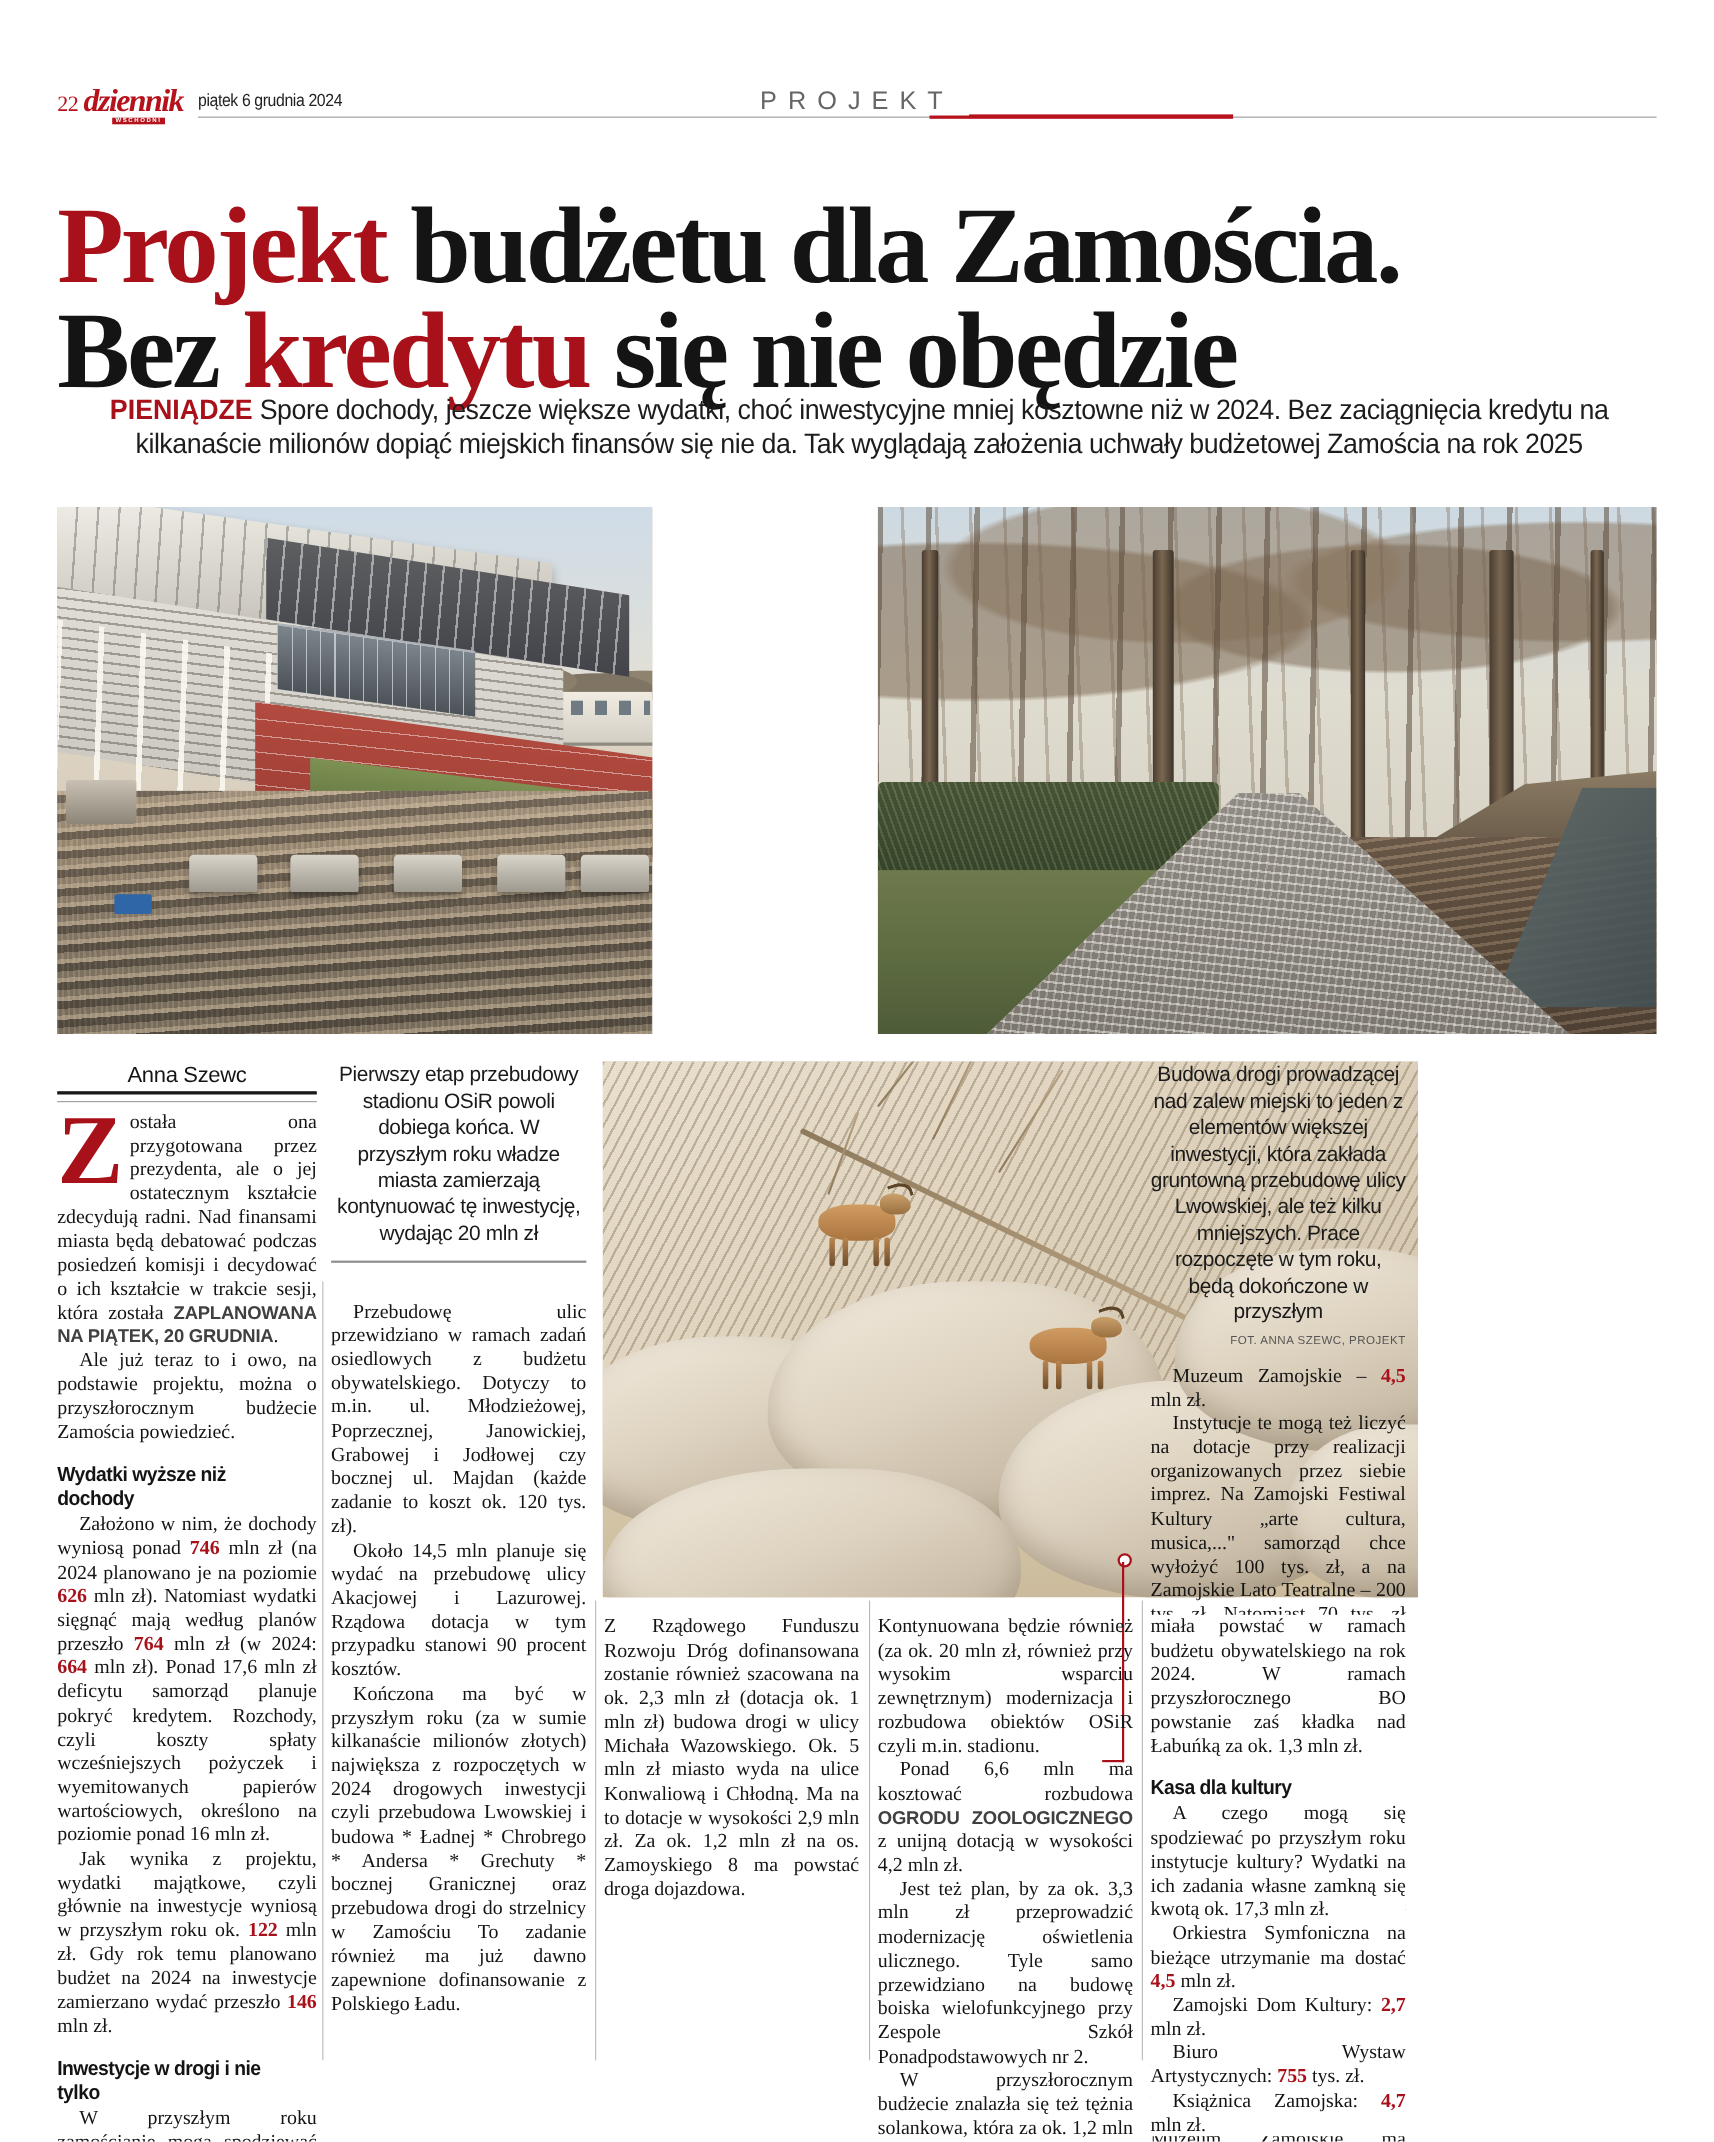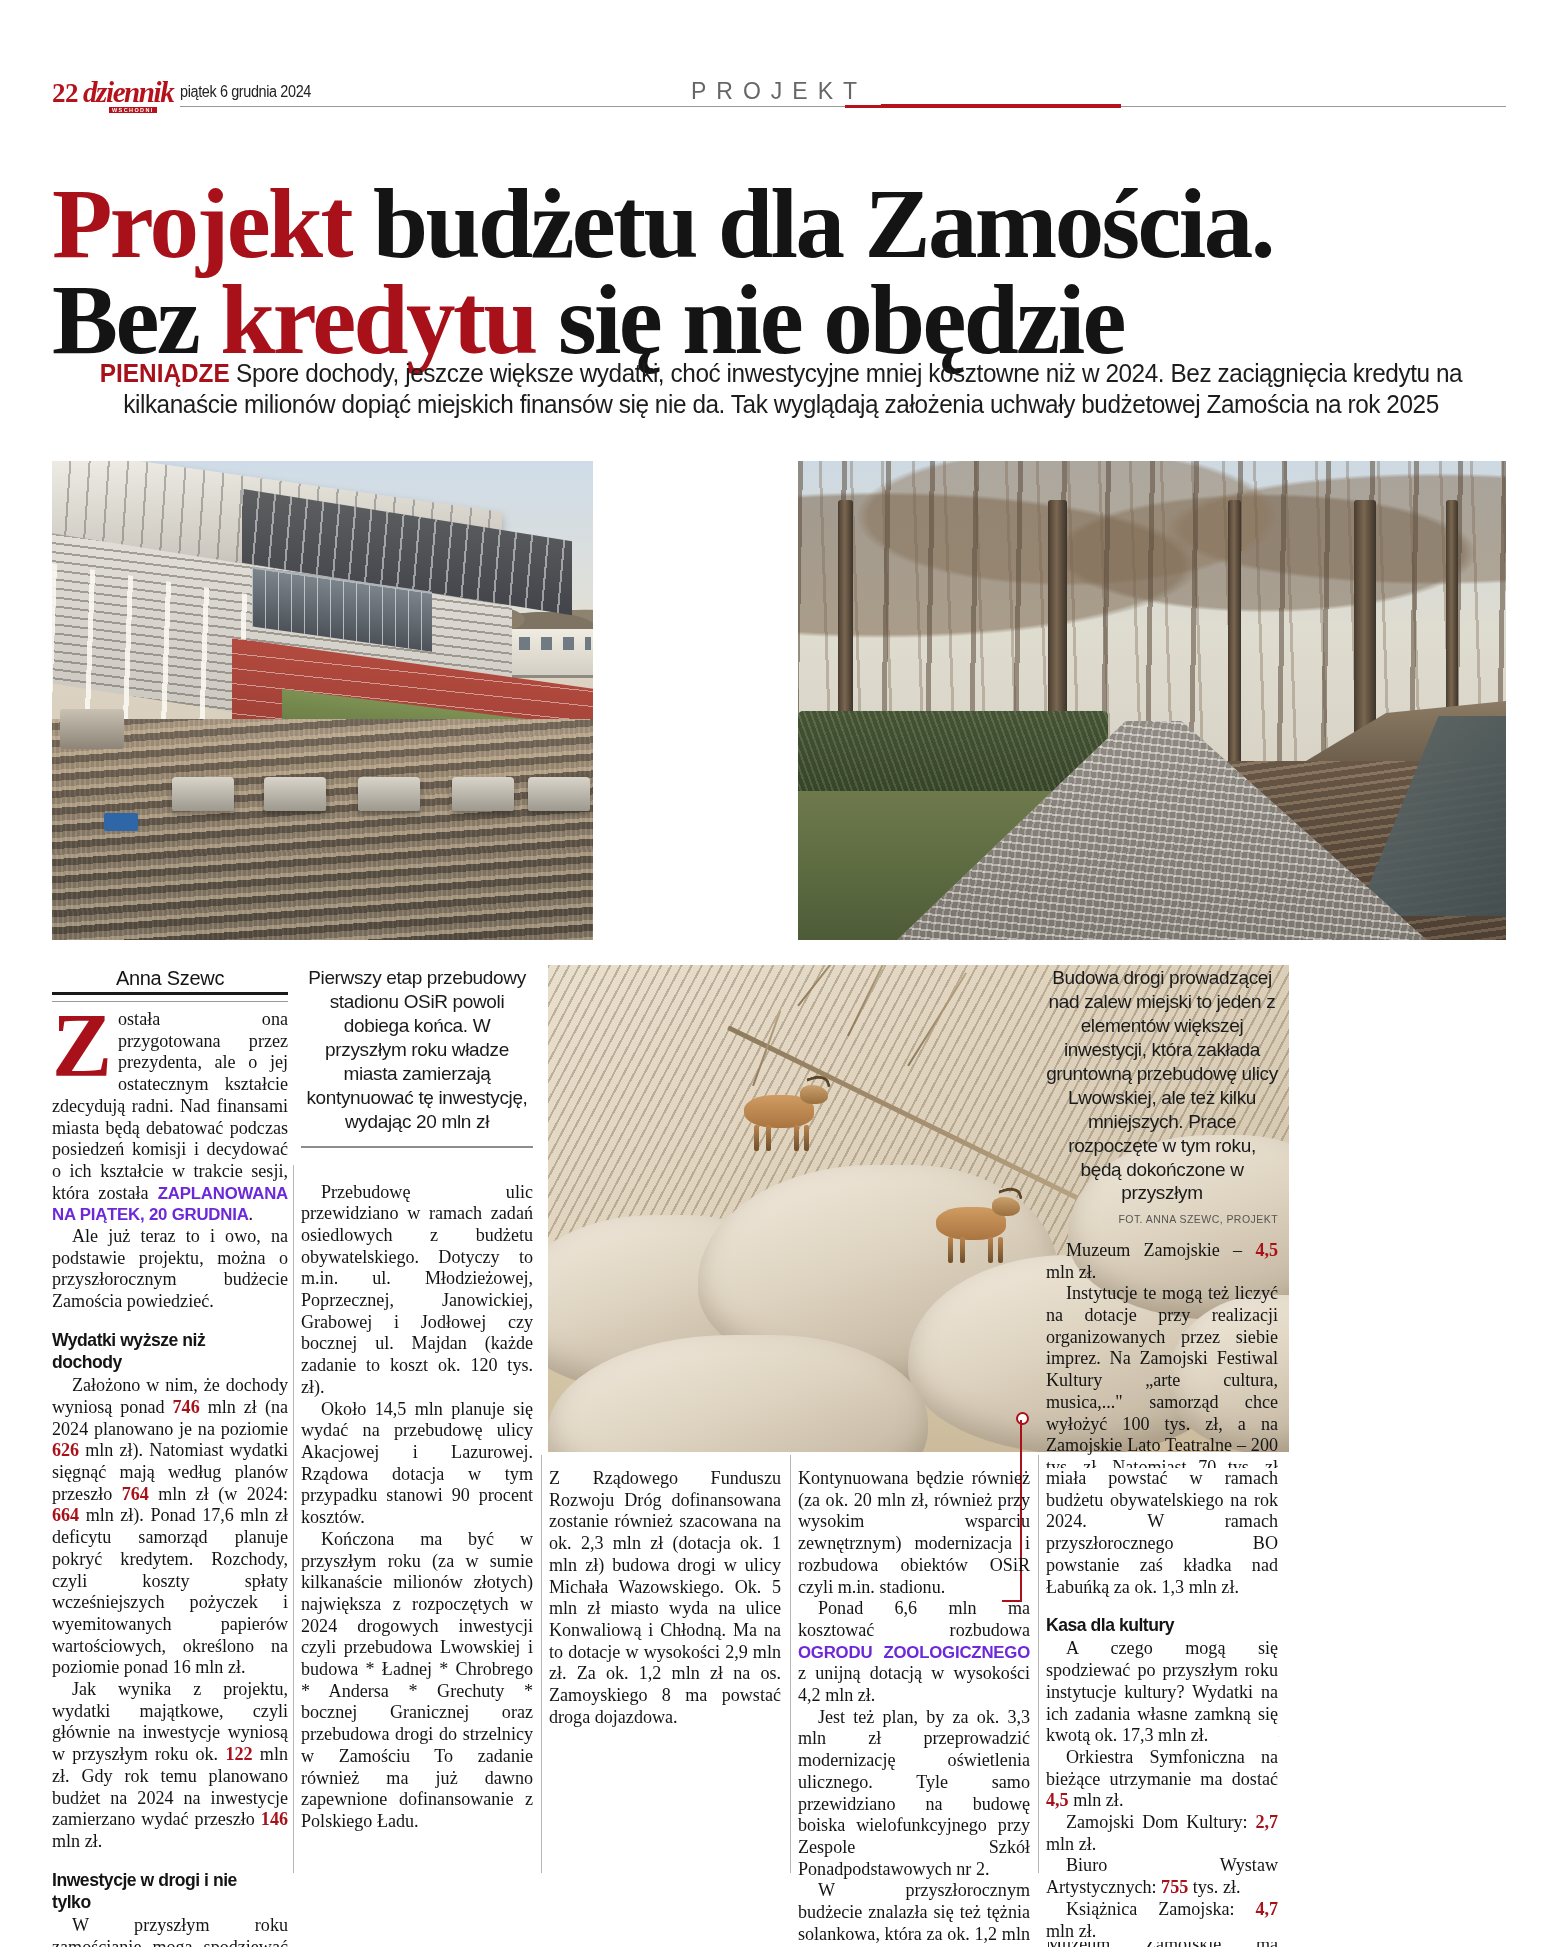--- a/index.html
+++ b/index.html
@@ -29,22 +29,22 @@
   .mast-logo {
     position: absolute;
     left: 0;
     top: 0;
     display: flex;
     align-items: baseline;
     gap: 5px;
   }
   .mast-pageno {
     font-family: "Liberation Serif", serif;
-    font-size: 27px;
-    font-weight: 700;
+    font-size: 20px;
+    font-weight: 400;
     color: #b5121b;
     letter-spacing: -0.5px;
     line-height: 1;
     text-align: right;
   }
   .mast-brand {
     position: relative;
     font-family: "Liberation Serif", serif;
     font-size: 29px;
     font-weight: 700;
@@ -423,21 +423,21 @@
   .subhead {
     font-family: "Liberation Sans", sans-serif;
     font-weight: 700;
     font-size: 18.5px;
     letter-spacing: -0.5px;
     margin: 16px 0 2px 0;
     text-align: left;
     transform: scaleX(0.95);
     transform-origin: left center;
   }
-  .hl { color: #6d28d9; font-weight: 700; font-family: "Liberation Sans", sans-serif; font-size: 16.8px; letter-spacing: -0.2px; }
+  .hl { color: #404040; font-weight: 700; font-family: "Liberation Sans", sans-serif; font-size: 16.8px; letter-spacing: -0.2px; }
   .num { color: #a8111a; font-weight: 700; }
   .dropcap {
     float: left;
     font-family: "Liberation Serif", serif;
     font-weight: 700;
     font-size: 90px;
     line-height: 0.74;
     color: #a8111a;
     margin: 4px 6px 0 0;
   }

